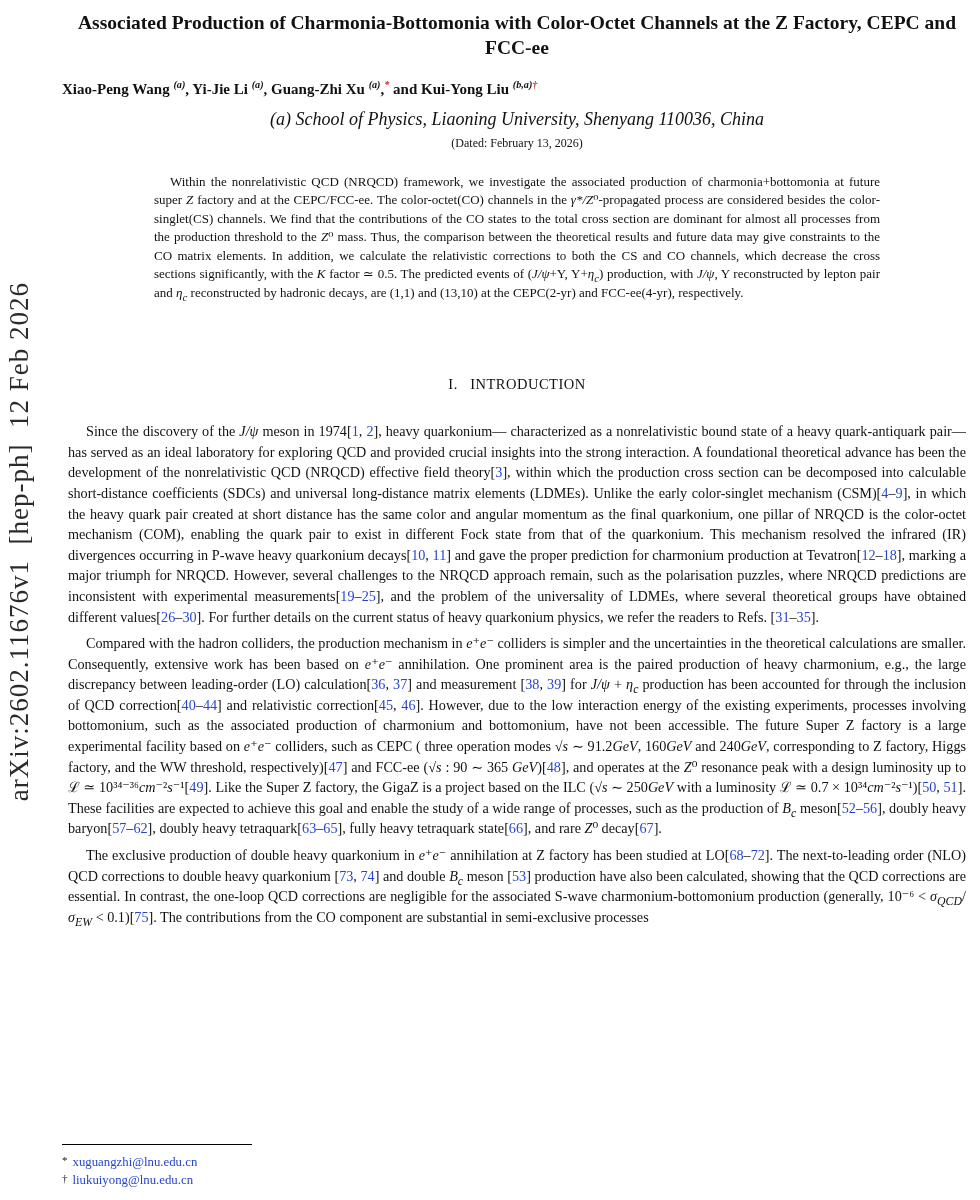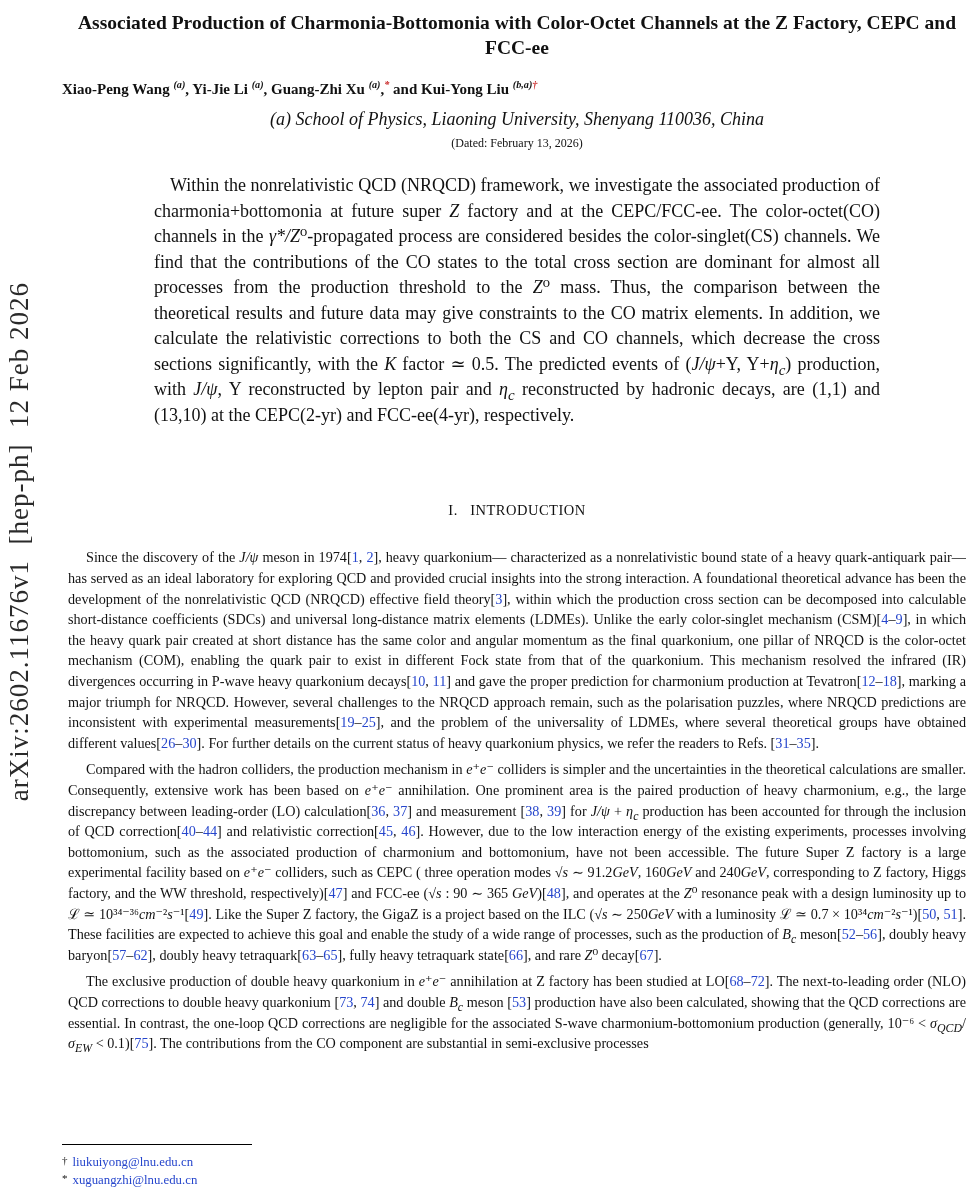--- a/index.html
+++ b/index.html
@@ -54,21 +54,21 @@
     line-height: 1.35;
   }
   .date {
     text-align: center;
     font-size: 12px;
     margin-top: 5px;
   }
   .abstract {
     width: 726px;
     margin: 22px auto 0;
-    font-size: 18px;
+    font-size: 13px;
     line-height: 1.42;
     text-align: justify;
     text-indent: 16px;
   }
   .sec {
     text-align: center;
     font-size: 14.5px;
     font-weight: normal;
     letter-spacing: 0.5px;
     margin: 74px 0 28px;
@@ -119,20 +119,20 @@
     <div class="bodytext">
       <p>Since the discovery of the <i>J/ψ</i> meson in 1974[<span class="cite">1</span>, <span class="cite">2</span>], heavy quarkonium— characterized as a nonrelativistic bound state of a heavy quark-antiquark pair—has served as an ideal laboratory for exploring QCD and provided crucial insights into the strong interaction. A foundational theoretical advance has been the development of the nonrelativistic QCD (NRQCD) effective field theory[<span class="cite">3</span>], within which the production cross section can be decomposed into calculable short-distance coefficients (SDCs) and universal long-distance matrix elements (LDMEs). Unlike the early color-singlet mechanism (CSM)[<span class="cite">4</span>–<span class="cite">9</span>], in which the heavy quark pair created at short distance has the same color and angular momentum as the final quarkonium, one pillar of NRQCD is the color-octet mechanism (COM), enabling the quark pair to exist in different Fock state from that of the quarkonium. This mechanism resolved the infrared (IR) divergences occurring in P-wave heavy quarkonium decays[<span class="cite">10</span>, <span class="cite">11</span>] and gave the proper prediction for charmonium production at Tevatron[<span class="cite">12</span>–<span class="cite">18</span>], marking a major triumph for NRQCD. However, several challenges to the NRQCD approach remain, such as the polarisation puzzles, where NRQCD predictions are inconsistent with experimental measurements[<span class="cite">19</span>–<span class="cite">25</span>], and the problem of the universality of LDMEs, where several theoretical groups have obtained different values[<span class="cite">26</span>–<span class="cite">30</span>]. For further details on the current status of heavy quarkonium physics, we refer the readers to Refs. [<span class="cite">31</span>–<span class="cite">35</span>].</p>
       <p>Compared with the hadron colliders, the production mechanism in <i>e</i>⁺<i>e</i>⁻ colliders is simpler and the uncertainties in the theoretical calculations are smaller. Consequently, extensive work has been based on <i>e</i>⁺<i>e</i>⁻ annihilation. One prominent area is the paired production of heavy charmonium, e.g., the large discrepancy between leading-order (LO) calculation[<span class="cite">36</span>, <span class="cite">37</span>] and measurement [<span class="cite">38</span>, <span class="cite">39</span>] for <i>J/ψ</i> + <i>η<sub>c</sub></i> production has been accounted for through the inclusion of QCD correction[<span class="cite">40</span>–<span class="cite">44</span>] and relativistic correction[<span class="cite">45</span>, <span class="cite">46</span>]. However, due to the low interaction energy of the existing experiments, processes involving bottomonium, such as the associated production of charmonium and bottomonium, have not been accessible. The future Super Z factory is a large experimental facility based on <i>e</i>⁺<i>e</i>⁻ colliders, such as CEPC ( three operation modes √<i>s</i> ∼ 91.2<i>GeV</i>, 160<i>GeV</i> and 240<i>GeV</i>, corresponding to Z factory, Higgs factory, and the WW threshold, respectively)[<span class="cite">47</span>] and FCC-ee (√<i>s</i> : 90 ∼ 365 <i>GeV</i>)[<span class="cite">48</span>], and operates at the <i>Z</i>⁰ resonance peak with a design luminosity up to ℒ ≃ 10³⁴⁻³⁶<i>cm</i>⁻²<i>s</i>⁻¹[<span class="cite">49</span>]. Like the Super Z factory, the GigaZ is a project based on the ILC (√<i>s</i> ∼ 250<i>GeV</i> with a luminosity ℒ ≃ 0.7 × 10³⁴<i>cm</i>⁻²<i>s</i>⁻¹)[<span class="cite">50</span>, <span class="cite">51</span>]. These facilities are expected to achieve this goal and enable the study of a wide range of processes, such as the production of <i>B<sub>c</sub></i> meson[<span class="cite">52</span>–<span class="cite">56</span>], doubly heavy baryon[<span class="cite">57</span>–<span class="cite">62</span>], doubly heavy tetraquark[<span class="cite">63</span>–<span class="cite">65</span>], fully heavy tetraquark state[<span class="cite">66</span>], and rare <i>Z</i>⁰ decay[<span class="cite">67</span>].</p>
       <p>The exclusive production of double heavy quarkonium in <i>e</i>⁺<i>e</i>⁻ annihilation at Z factory has been studied at LO[<span class="cite">68</span>–<span class="cite">72</span>]. The next-to-leading order (NLO) QCD corrections to double heavy quarkonium [<span class="cite">73</span>, <span class="cite">74</span>] and double <i>B<sub>c</sub></i> meson [<span class="cite">53</span>] production have also been calculated, showing that the QCD corrections are essential. In contrast, the one-loop QCD corrections are negligible for the associated S-wave charmonium-bottomonium production (generally, 10⁻⁶ &lt; <i>σ<sub>QCD</sub></i>/<i>σ<sub>EW</sub></i> &lt; 0.1)[<span class="cite">75</span>]. The contributions from the CO component are substantial in semi-exclusive processes</p>
     </div>
   </div>
 
   <div class="footnotes">
     <div class="fn-rule"></div>
     <div class="fn">
-      <span class="fn-marker">†</span><span class="fn-link">liukuiyong@lnu.edu.cn</span>
+      <span class="fn-marker">*</span><span class="fn-link">xuguangzhi@lnu.edu.cn</span>
     </div>
     <div class="fn">
-      <span class="fn-marker">*</span><span class="fn-link">xuguangzhi@lnu.edu.cn</span>
+      <span class="fn-marker">†</span><span class="fn-link">liukuiyong@lnu.edu.cn</span>
     </div>
   </div>
 
 </div>
 
 </body></html>

